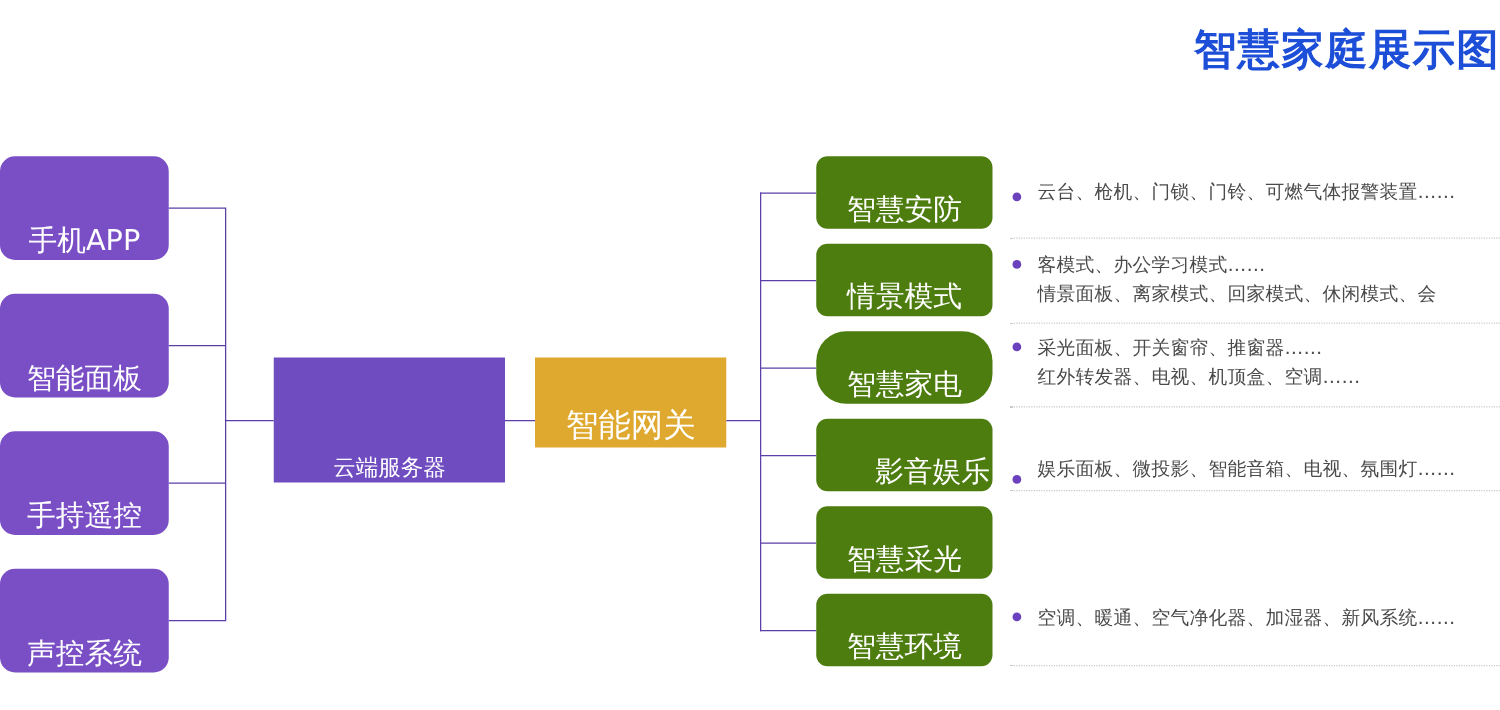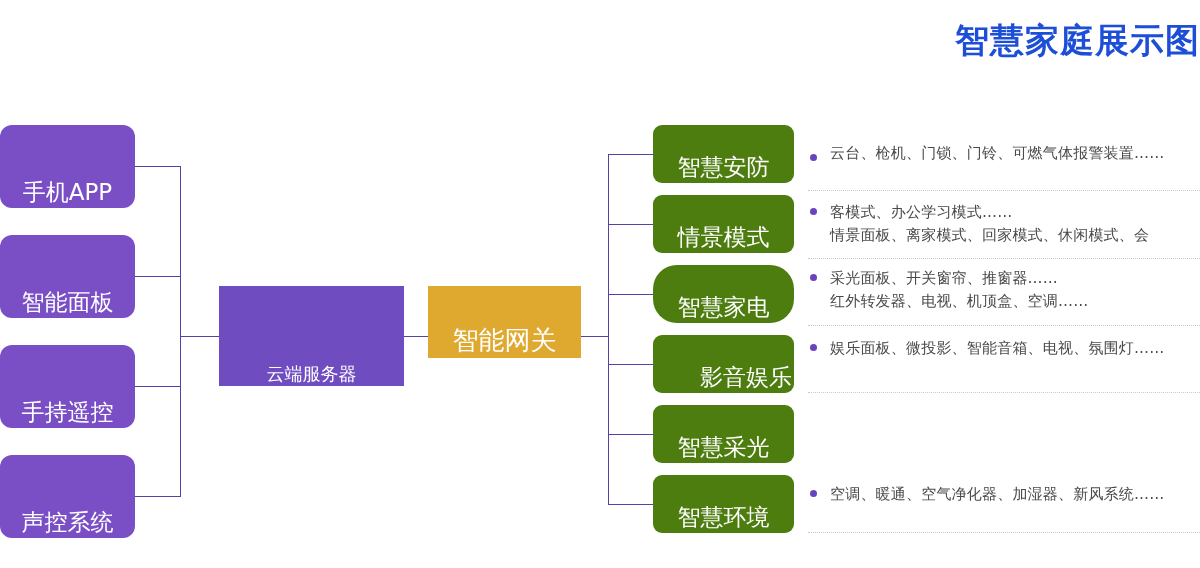--- a/index.html
+++ b/index.html
@@ -193,21 +193,21 @@
 
   <div class="detail-row" style="top:267px;">
     <span class="bullet"></span>
     <span class="detail-text">
       <span class="dline">采光面板、开关窗帘、推窗器……</span>
       <span class="dline">红外转发器、电视、机顶盒、空调……</span>
     </span>
   </div>
   <div class="separator" style="top:325px;"></div>
 
-  <div class="detail-row" style="top:337px;">
+  <div class="detail-row" style="top:364px;align-items:flex-end;">
     <span class="bullet"></span>
     <span class="detail-text">
       <span class="dline">娱乐面板、微投影、智能音箱、电视、氛围灯……</span>
     </span>
   </div>
   <div class="separator" style="top:392px;"></div>
 
   <div class="detail-row" style="top:483px;">
     <span class="bullet"></span>
     <span class="detail-text">

